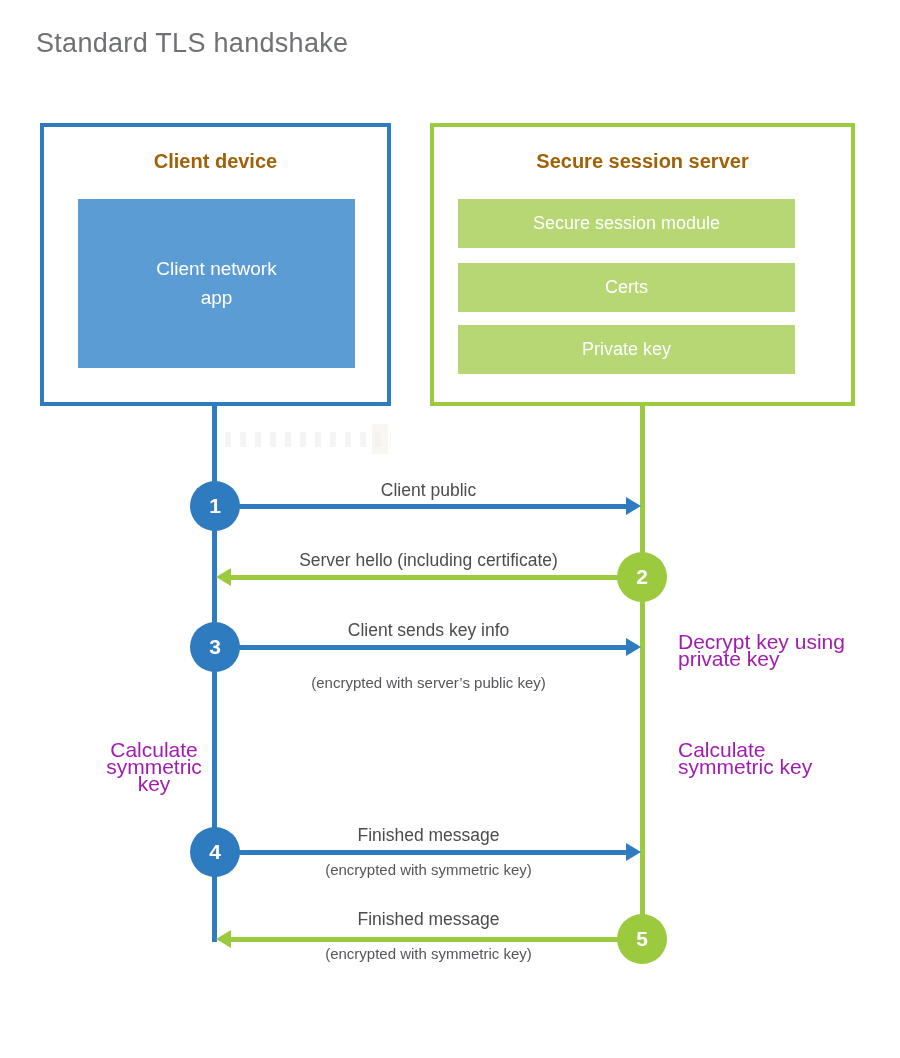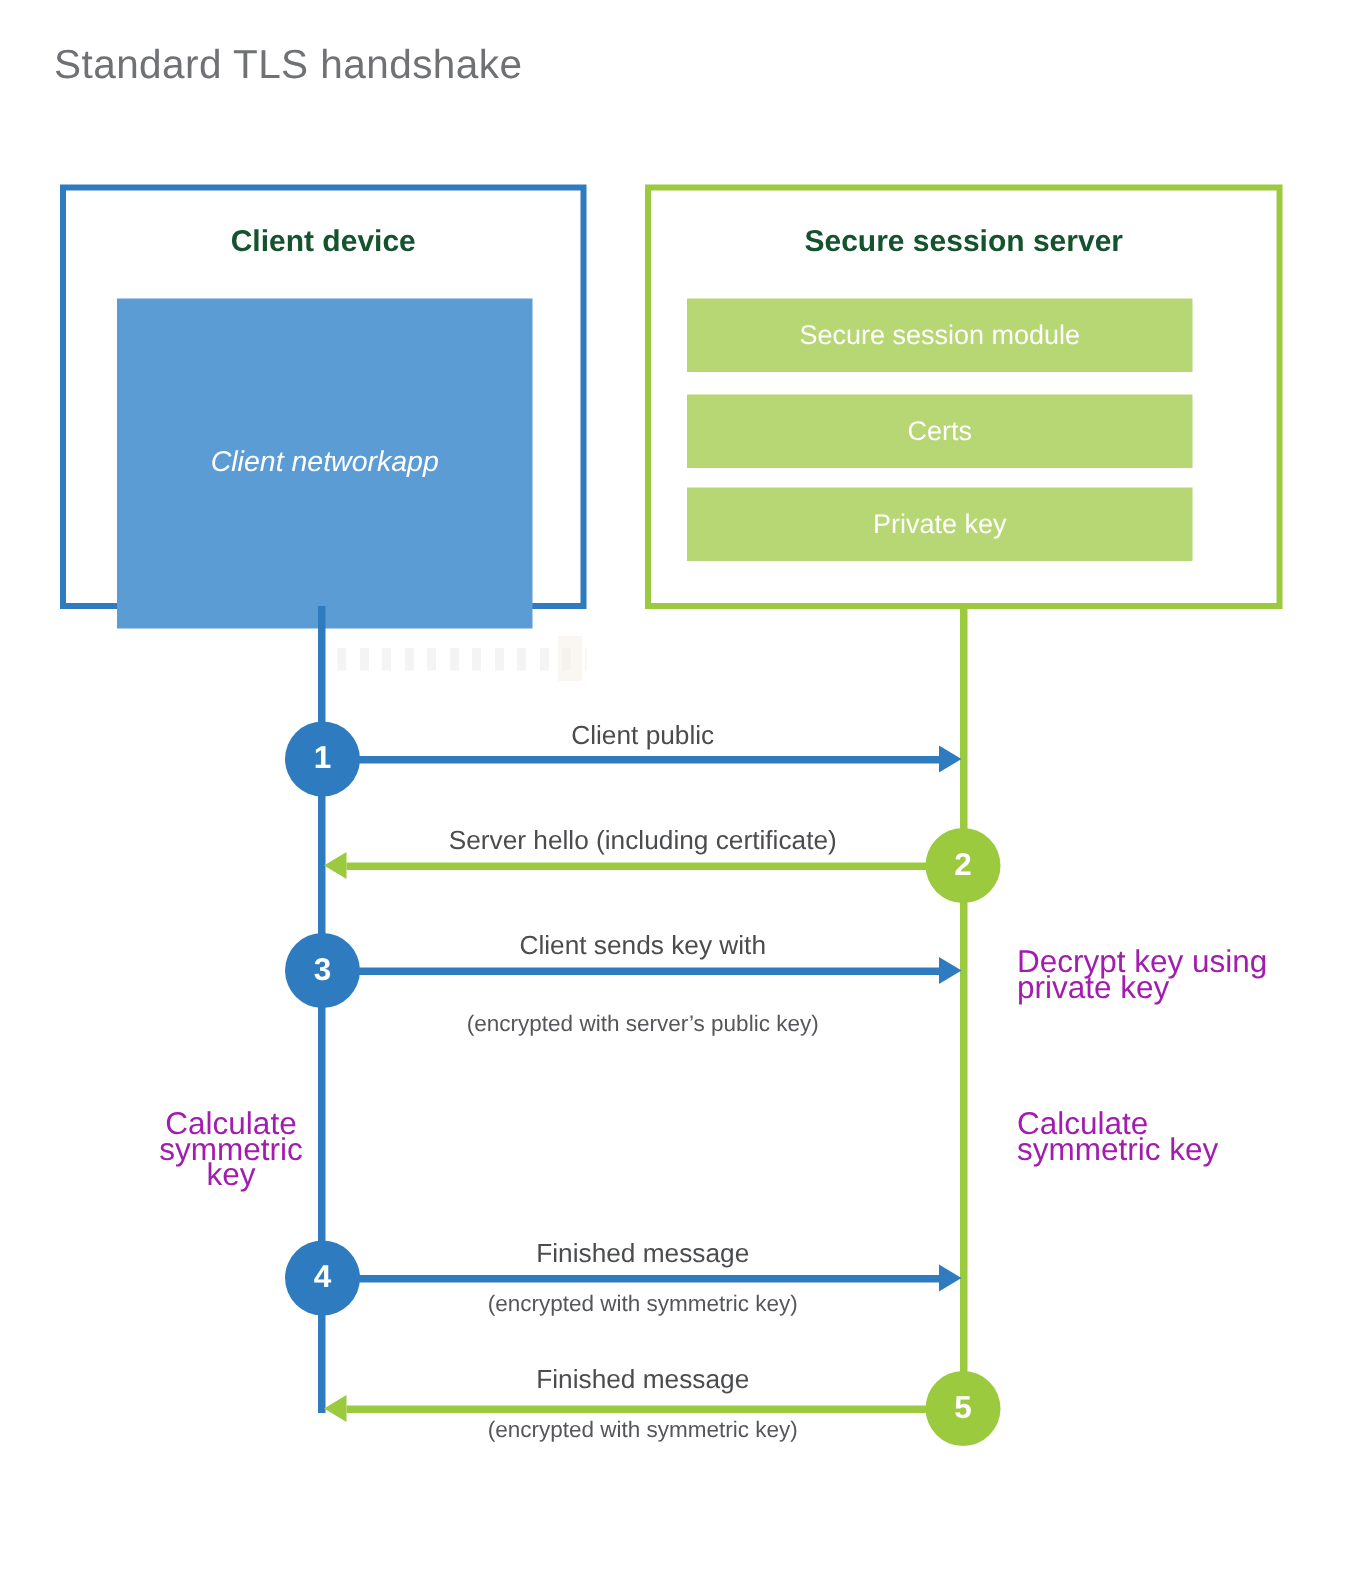--- a/index.html
+++ b/index.html
@@ -10,28 +10,27 @@
   .title {
     position:absolute; left:36px; top:28px;
     font-size:27px; font-weight:300; color:#6f7174; letter-spacing:.3px;
   }
   
   .actor-box { position:absolute; top:123px; height:283px; box-sizing:border-box; background:#fff; }
   .client-box { left:40px;  width:351px; border:4px solid #2e7cbf; }
   .server-box { left:430px; width:425px; border:4px solid #9bca3e; }
   .actor-title {
     position:absolute; left:0; right:0; top:23px; text-align:center;
-    font-size:20px; font-weight:700; color:#14532d;
+    font-size:20px; font-weight:700; color:#a16207;
   }
   .app-box {
-    position:absolute; left:34px; top:72px; width:277px; height:220px;
+    position:absolute; left:34px; top:72px; width:277px; height:169px;
     background:#5c9cd5; color:#ffffff; font-size:19px; line-height:1.5;
-    display:flex; flex-direction:row; align-items:center; justify-content:center;
+    display:flex; flex-direction:column; align-items:center; justify-content:center;
     text-align:center;
-    font-style:italic;
   }
   .bar {
     position:absolute; left:24px; width:337px; height:49px; background:#b6d773;
     color:#ffffff; font-size:18px;
     display:flex; align-items:center; justify-content:center;
   }
   .bar-1 { top:72px; } .bar-2 { top:136px; } .bar-3 { top:198px; }
   
   .vline { position:absolute; width:5px; z-index:1; }
   .vline-client { left:212px; top:404px; height:538px; background:#2e7cbf; }
@@ -108,21 +107,21 @@
     <div class="head head-right"></div>
   </div>
   <div class="badge badge-blue b1">1</div>
 
   <div class="msg m2">Server hello (including certificate)</div>
   <div class="shaft shaft-green a2">
     <div class="head head-left"></div>
   </div>
   <div class="badge badge-green b2">2</div>
 
-  <div class="msg m3">Client sends key with</div>
+  <div class="msg m3">Client sends key info</div>
   <div class="shaft shaft-blue a3">
     <div class="head head-right"></div>
   </div>
   <div class="msg msg-sub s3">(encrypted with server’s public key)</div>
   <div class="badge badge-blue b3">3</div>
 
   <div class="note note-decrypt">
     <div>Decrypt key using</div>
     <div>private key</div>
   </div>

